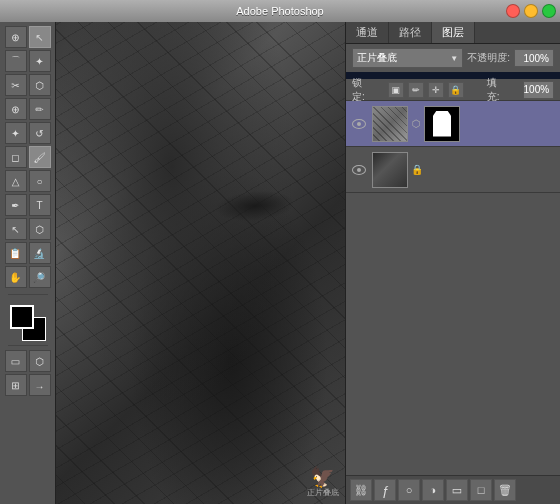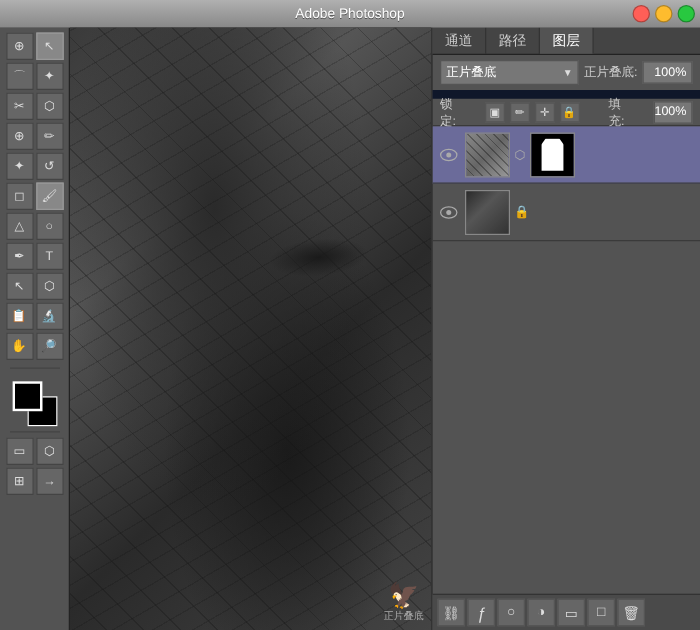--- a/index.html
+++ b/index.html
@@ -565,21 +565,21 @@
       </div>
     </div>
 
     <div class="layers-content">
 
       <div class="blend-row">
         <div class="blend-select">
           <span>正片叠底</span>
           <span class="blend-select-arrow">▼</span>
         </div>
-        <span class="opacity-row-label">正片叠底:</span>
+        <span class="opacity-row-label">不透明度:</span>
         <div class="opacity-value">
           <span>100%</span>
         </div>
       </div>
 
       <div class="lock-row">
         <span class="lock-label">锁定:</span>
         <div class="lock-icons">
           <div class="lock-icon-btn">▣</div>
           <div class="lock-icon-btn">✏</div>

